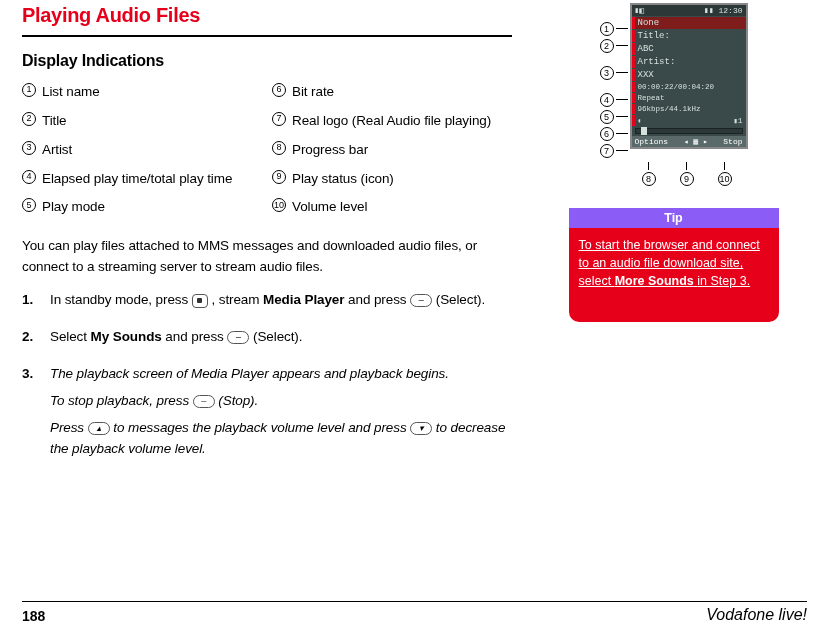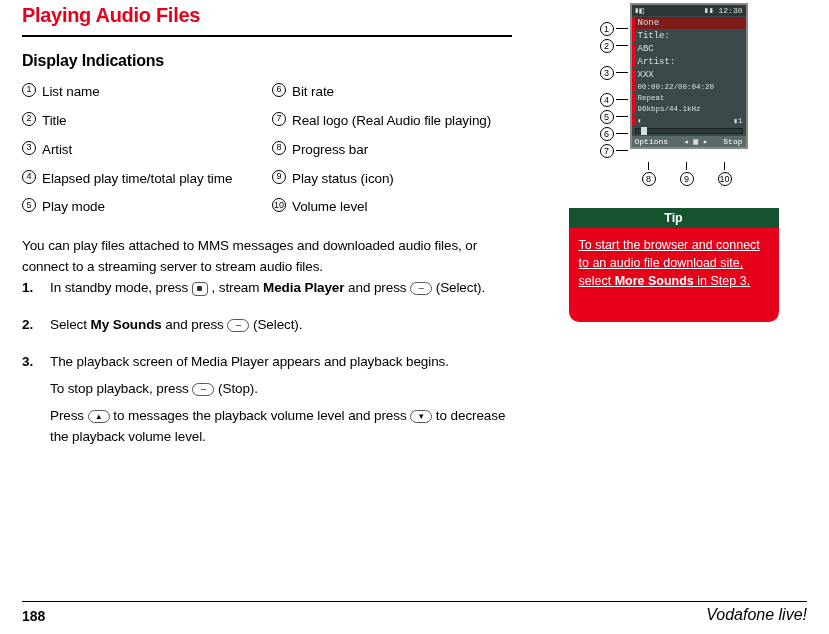--- a/index.html
+++ b/index.html
@@ -69,36 +69,36 @@
     justify-content: center;
     width: 14px;
     height: 14px;
     border: 1px solid #000;
     border-radius: 50%;
     font-size: 9px;
     margin-top: 1px;
     flex-shrink: 0;
     line-height: 1;
   }
-  .playback-intro { }
+  .playback-intro { margin-bottom: 12px; }
   ol.steps {
     list-style: none;
     counter-reset: none;
     display: flex;
     flex-direction: column;
     gap: 10px;
   }
   ol.steps > li {
     display: flex;
     gap: 10px;
   }
   .step-num { font-weight: 700; min-width: 18px; }
   .step-body { flex: 1; }
   .step-body p { margin-bottom: 6px; }
-  .step-body .sub { margin-left: 0; }
+  .step-body .sub { margin-left: 0; font-style: italic; }
   .keycap {
     display: inline-flex;
     align-items: center;
     justify-content: center;
     min-width: 22px;
     height: 13px;
     border: 1px solid #555;
     border-radius: 7px;
     font-size: 9px;
     padding: 0 4px;
@@ -129,21 +129,21 @@
     width: 210px;
     background: #e6001a;
     color: #fff;
     border-radius: 0 0 10px 10px;
     overflow: hidden;
     font-size: 12.5px;
   }
   .tip-header {
     text-align: center;
     font-weight: 700;
-    background: #14532d;
+    background: #8b5cf6;
     padding: 3px 0;
     font-size: 12.5px;
   }
   .tip-body {
     padding: 8px 10px 32px 10px;
     line-height: 1.45;
     text-decoration: underline;
   }
 
   

